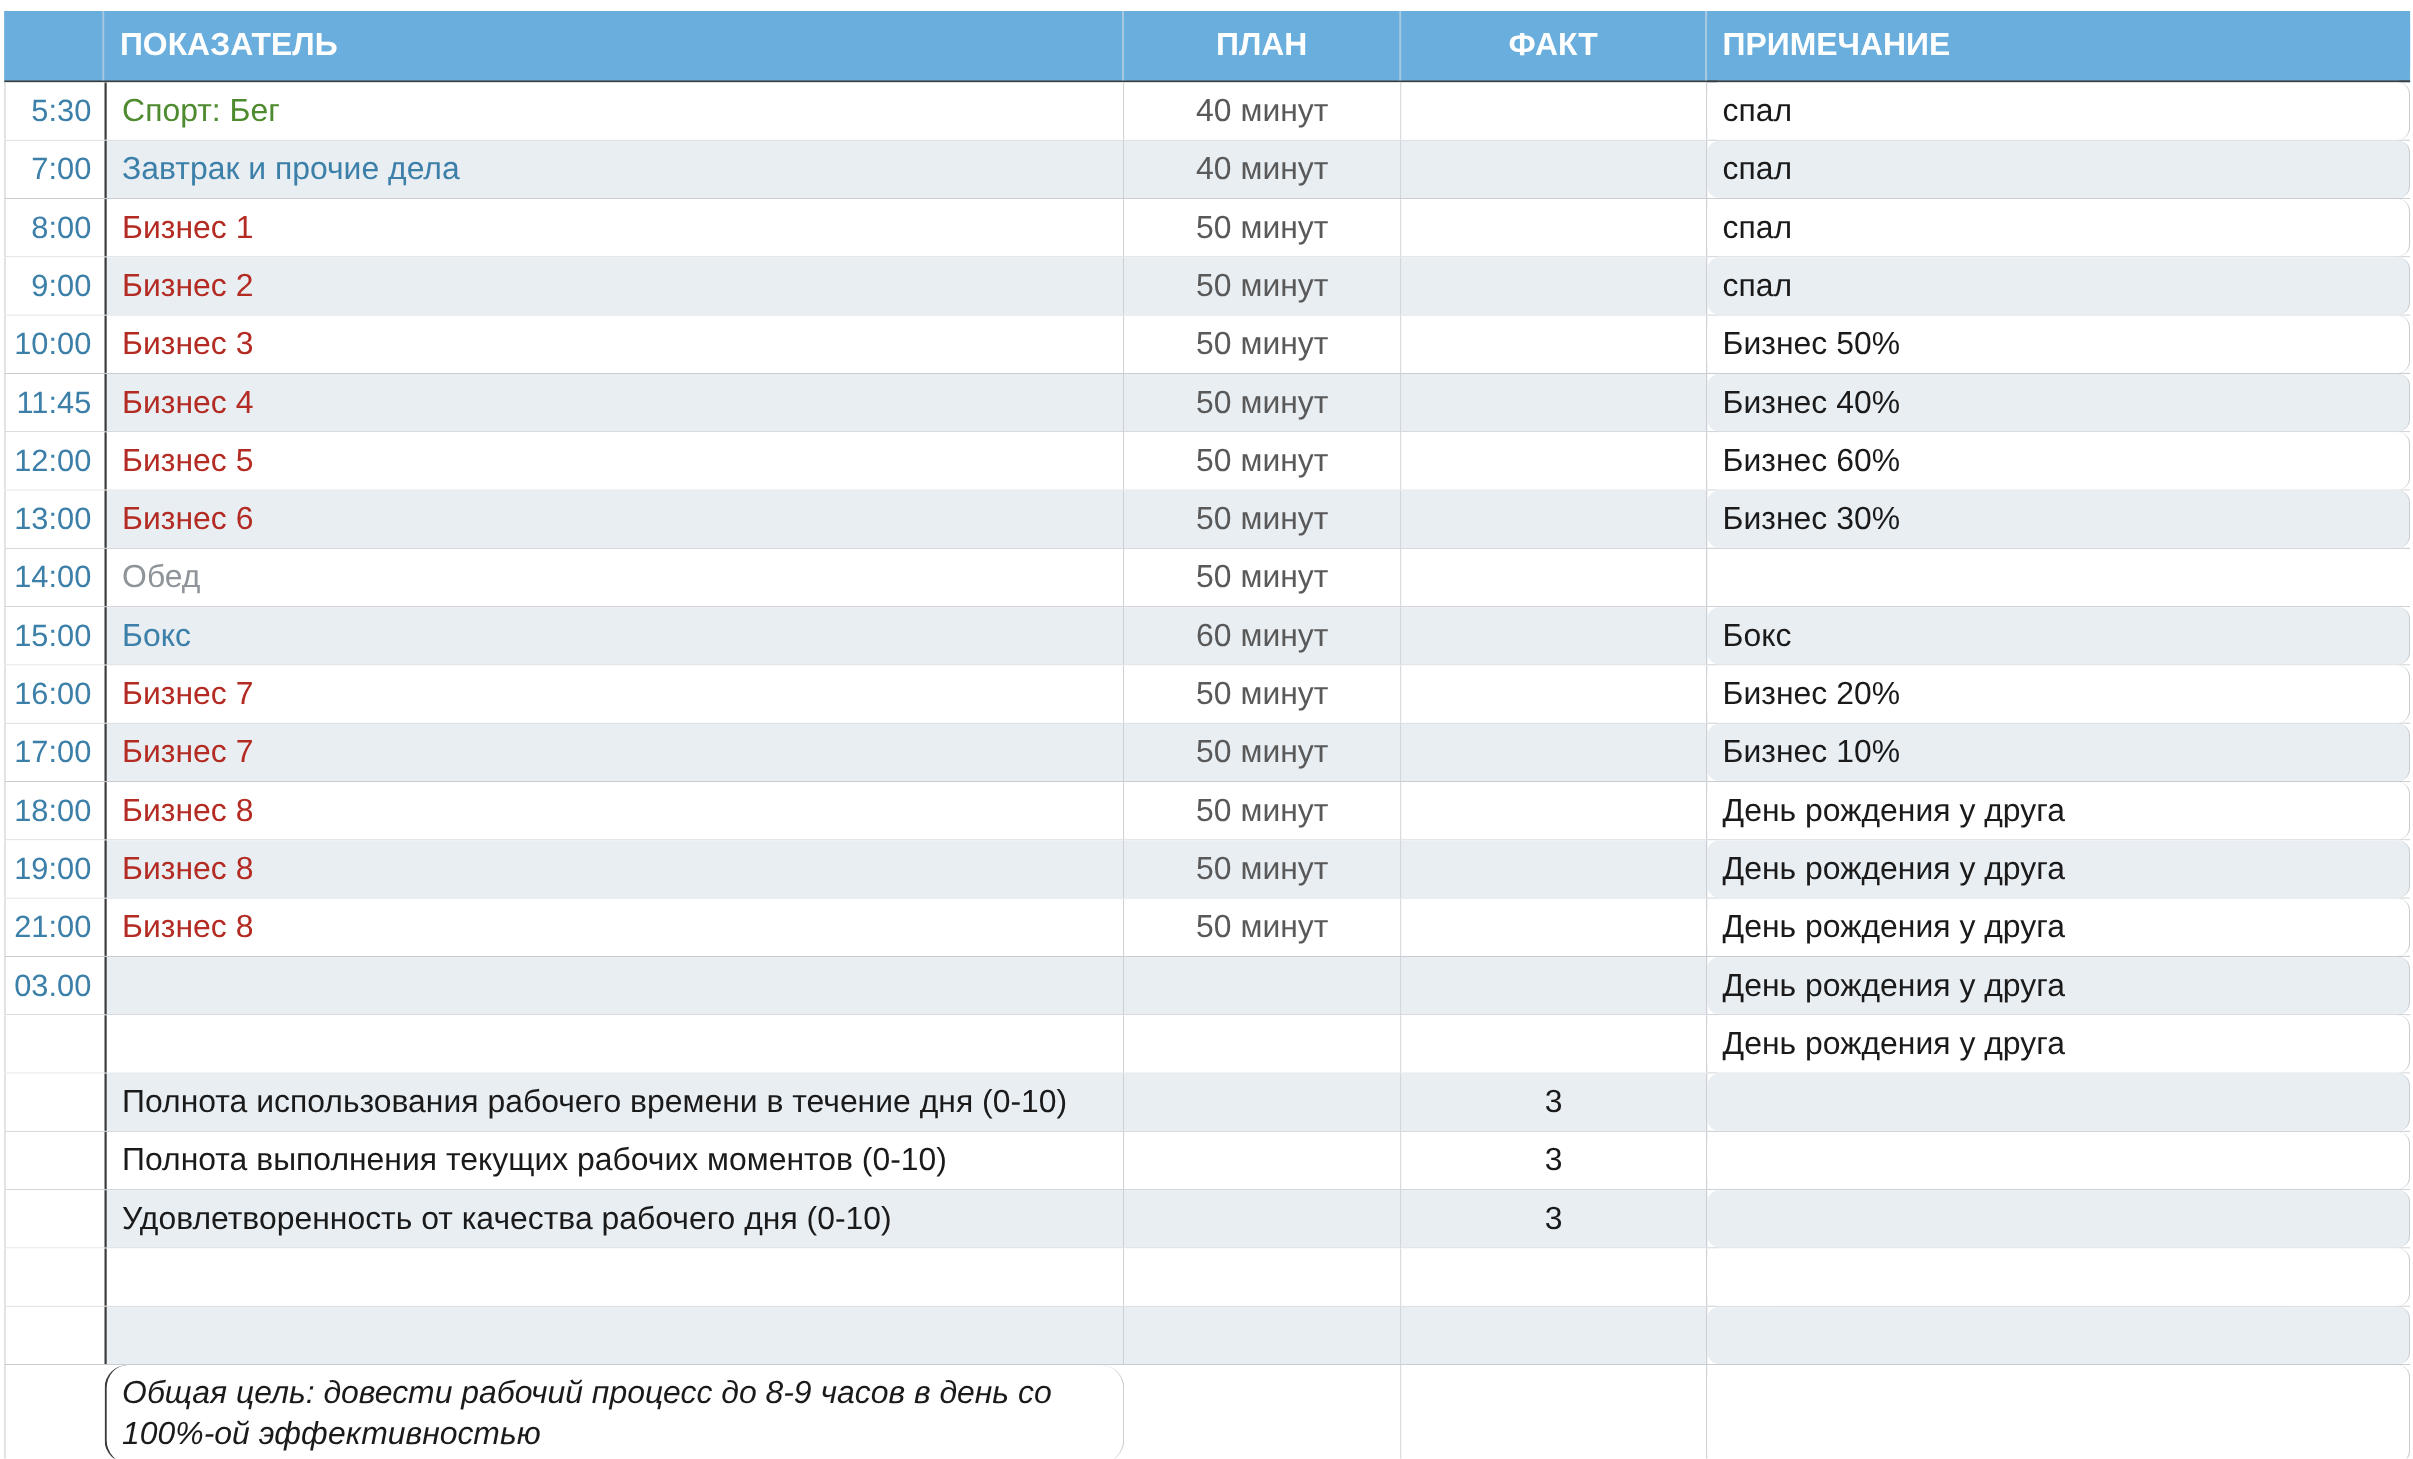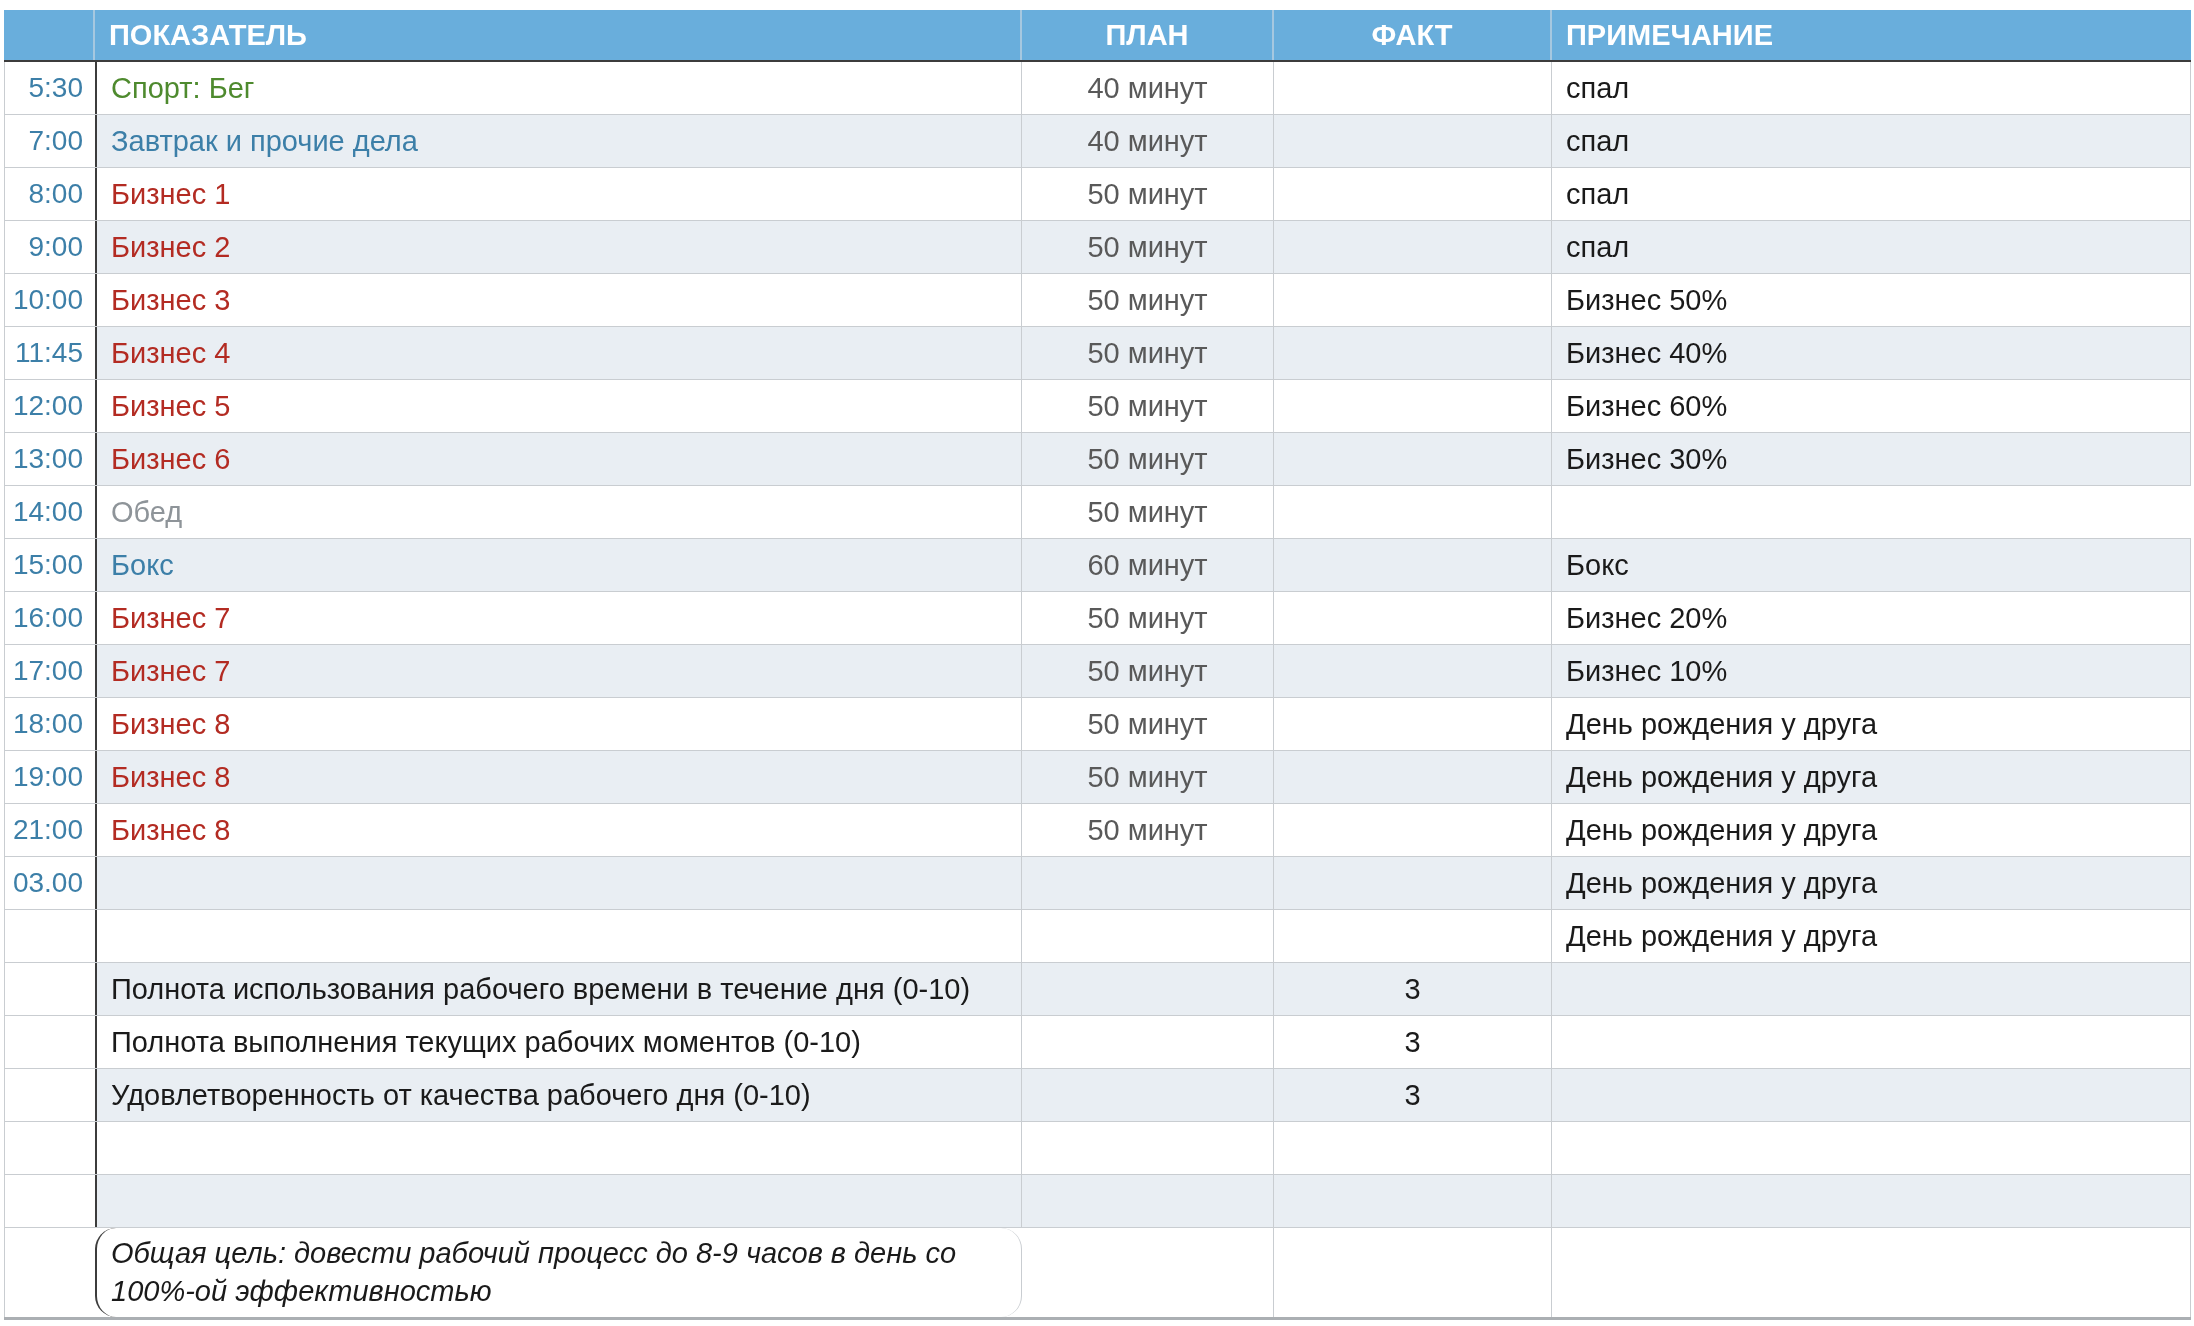--- a/index.html
+++ b/index.html
@@ -78,32 +78,33 @@
     justify-content:center;
     color:var(--note-text);
     border-right:1px solid var(--border-light);
     text-align:right;
   }
   .cell.note{
     width:639px;
     padding-left:14px;
     color:var(--note-text);
     border-right:1px solid var(--border-light);
+    border-radius:11px;
   }
   .ind-green{color:var(--green);}
   .ind-blue{color:var(--blue);}
   .ind-red{color:var(--red);}
   .ind-gray{color:var(--gray);}
   .ind-black{color:var(--note-text);}
   .ind-italic{color:var(--note-text);font-style:italic;line-height:1.3;border-radius:21px;}
   .row.goal .cell.indicator span{display:block;}
 
   
   .row.header{
-    height:52px;
+    height:65px;
     background:var(--header-bg);
     border-bottom:2px solid var(--border-dark);
   }
   .row.header .cell{
     background:var(--header-bg);
     color:var(--header-text);
     font-weight:bold;
     font-size:29px;
     border-left:none;
     border-right:2px solid var(--header-sep);

